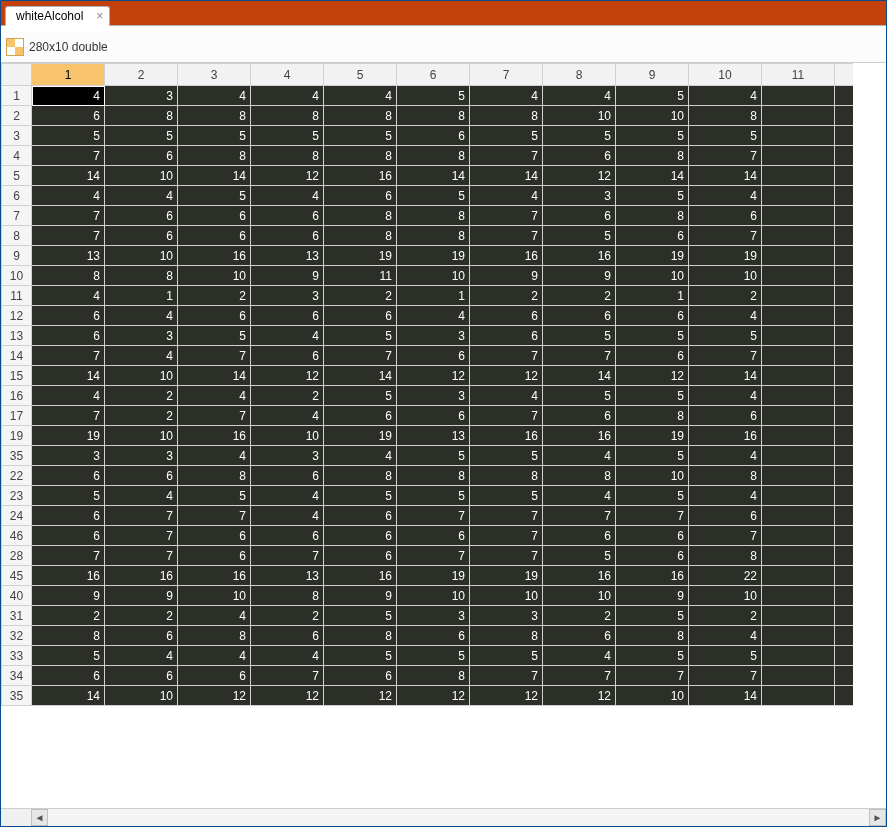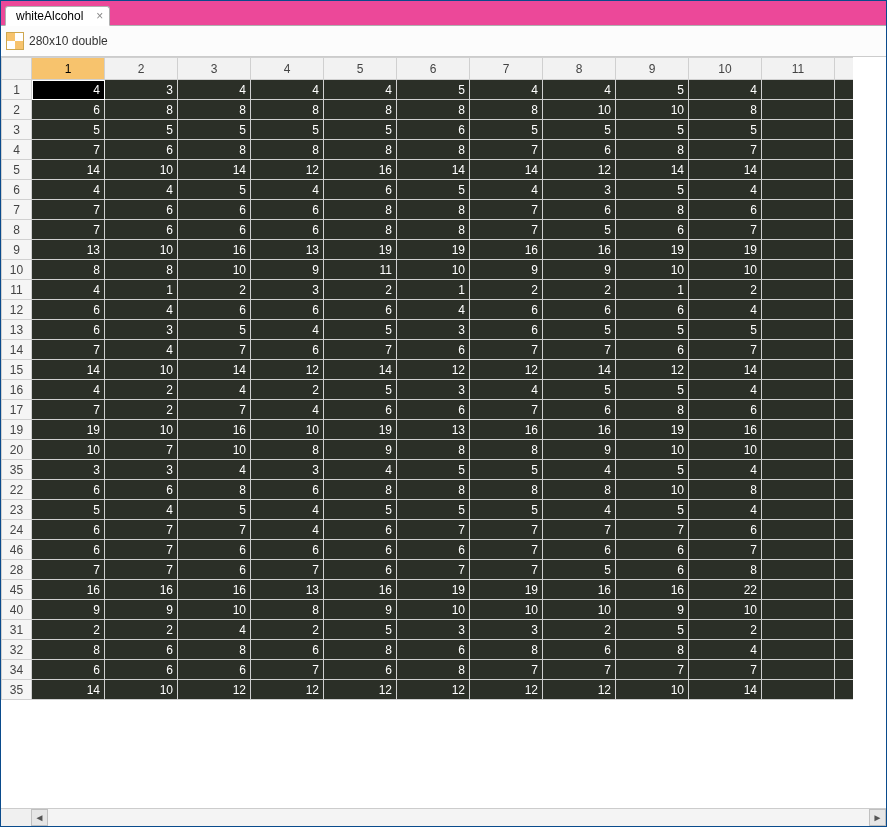--- a/index.html
+++ b/index.html
@@ -15,21 +15,21 @@
   .window {
     border: 1px solid #0a4b8c;
     width: 887px;
     height: 827px;
     box-sizing: border-box;
     display: flex;
     flex-direction: column;
   }
   
   .tabbar {
-    background: #ec4899;
+    background: #c2410c;
     display: flex;
     align-items: flex-end;
     height: 24px;
     border-bottom: 1px solid #b0b0b0;
     padding-left: 4px;
   }
   .tab {
     background: #fff;
     border: 1px solid #b0b0b0;
     border-bottom: 1px solid #fff;
@@ -48,20 +48,21 @@
     cursor: pointer;
   }
   
   .typebar {
     display: flex;
     align-items: center;
     height: 26px;
     padding: 2px 6px;
     border-bottom: 1px solid #ccc;
     background: #fcfcfc;
+    margin-top: 6px;
   }
   .typeicon {
     width: 16px;
     height: 16px;
     margin-right: 6px;
     display: inline-block;
     position: relative;
   }
   .typeicon::before {
     content: "";
@@ -486,35 +487,20 @@
               <td class="data">19</td>
               <td class="data">13</td>
               <td class="data">16</td>
               <td class="data">16</td>
               <td class="data">19</td>
               <td class="data">16</td>
               <td class="empty"></td>
               <td class="tailpad"></td>
             </tr>
             <tr>
-              <th class="rowhead">20</th>
-              <td class="data">10</td>
-              <td class="data">7</td>
-              <td class="data">10</td>
-              <td class="data">8</td>
-              <td class="data">9</td>
-              <td class="data">8</td>
-              <td class="data">8</td>
-              <td class="data">9</td>
-              <td class="data">10</td>
-              <td class="data">10</td>
-              <td class="empty"></td>
-              <td class="tailpad"></td>
-            </tr>
-            <tr>
               <th class="rowhead">35</th>
               <td class="data">3</td>
               <td class="data">3</td>
               <td class="data">4</td>
               <td class="data">3</td>
               <td class="data">4</td>
               <td class="data">5</td>
               <td class="data">5</td>
               <td class="data">4</td>
               <td class="data">5</td>
@@ -647,20 +633,35 @@
               <td class="data">8</td>
               <td class="data">6</td>
               <td class="data">8</td>
               <td class="data">6</td>
               <td class="data">8</td>
               <td class="data">6</td>
               <td class="data">8</td>
               <td class="data">6</td>
               <td class="data">8</td>
               <td class="data">4</td>
+              <td class="empty"></td>
+              <td class="tailpad"></td>
+            </tr>
+            <tr>
+              <th class="rowhead">33</th>
+              <td class="data">5</td>
+              <td class="data">4</td>
+              <td class="data">4</td>
+              <td class="data">4</td>
+              <td class="data">5</td>
+              <td class="data">5</td>
+              <td class="data">5</td>
+              <td class="data">4</td>
+              <td class="data">5</td>
+              <td class="data">5</td>
               <td class="empty"></td>
               <td class="tailpad"></td>
             </tr>
             <tr>
               <th class="rowhead">34</th>
               <td class="data">6</td>
               <td class="data">6</td>
               <td class="data">6</td>
               <td class="data">7</td>
               <td class="data">6</td>

